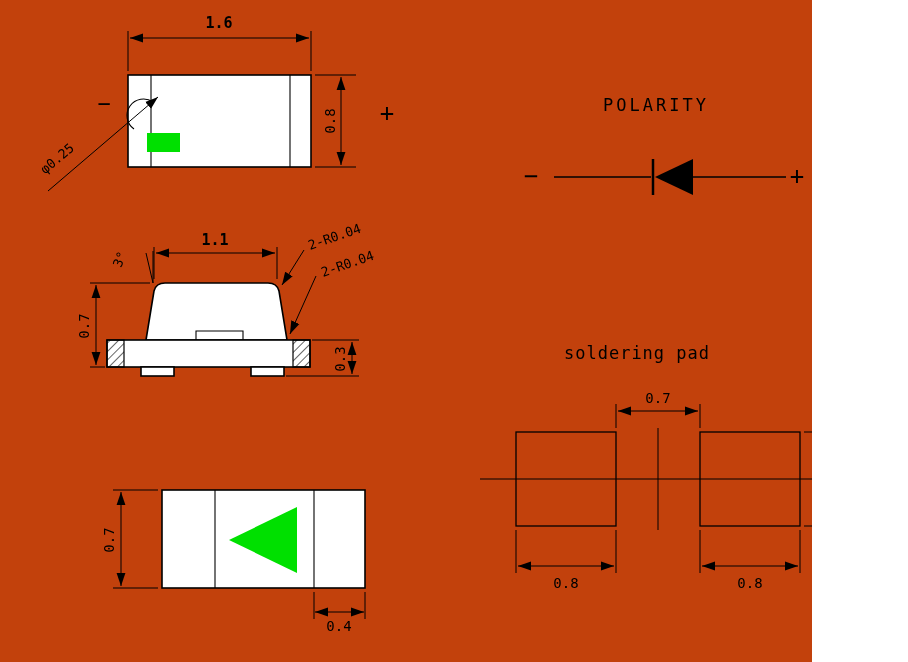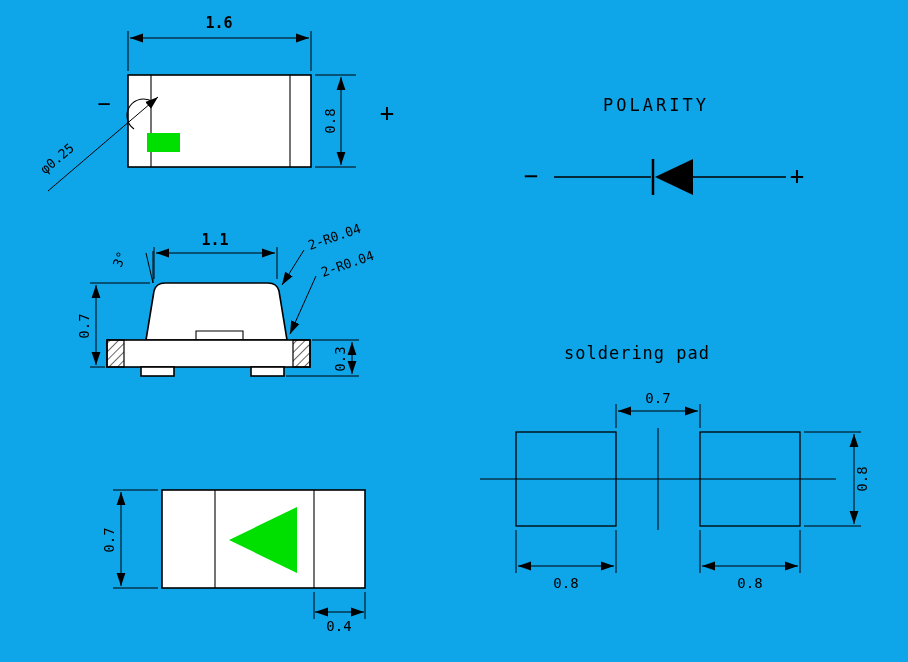--- a/index.html
+++ b/index.html
@@ -1,17 +1,17 @@
 <!DOCTYPE html>
 <html><head>
 <meta charset="utf-8">
 <style>
   *{box-sizing:border-box}
   html,body{margin:0;padding:0;background:#ffffff}
-  .page{position:relative;width:908px;height:662px;background:#0ea5e9;overflow:hidden}
+  .page{position:relative;width:812px;height:662px;background:#c2410c;overflow:hidden}
   svg{display:block}
   text{fill:#000;font-family:"DejaVu Sans Mono",monospace}
   .dim{font-size:14px}
   .dim-bold{font-size:15px;font-weight:bold}
   .dim-sm{font-size:13px}
   .label{font-size:17px;letter-spacing:3px}
   .label-sp{font-size:17px;letter-spacing:1px}
   .sym{font-size:22px}
   .sym-lg{font-size:24px}
   .outline{fill:#ffffff;stroke:#000;stroke-width:1.6}

